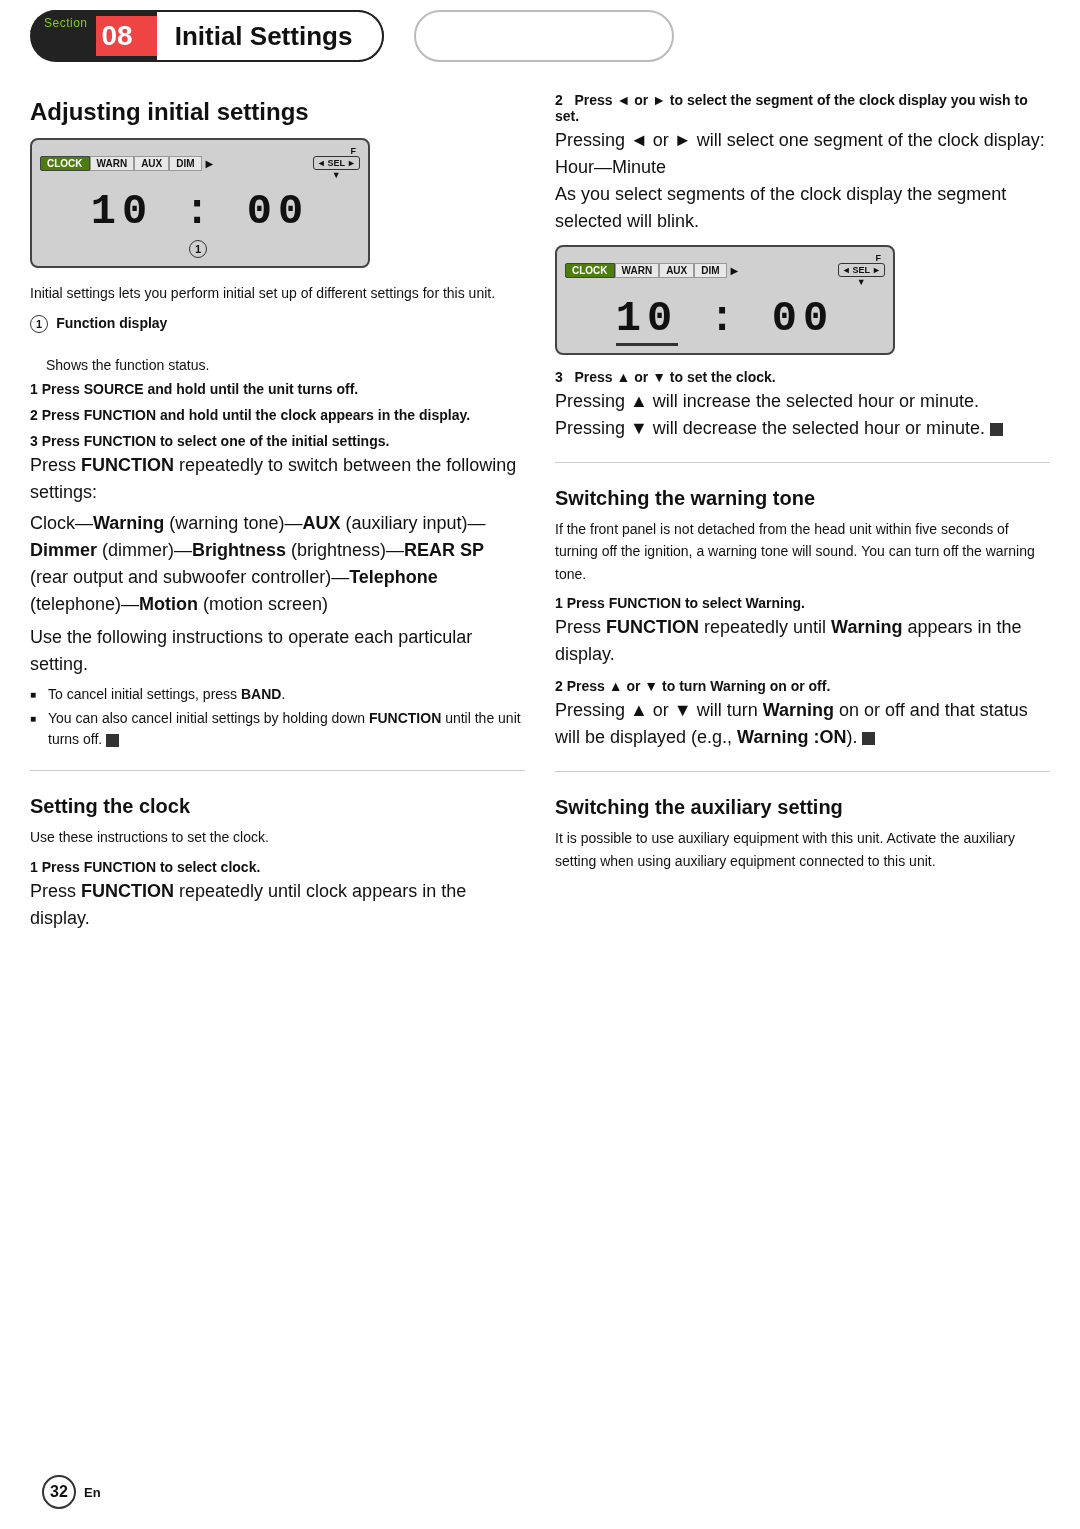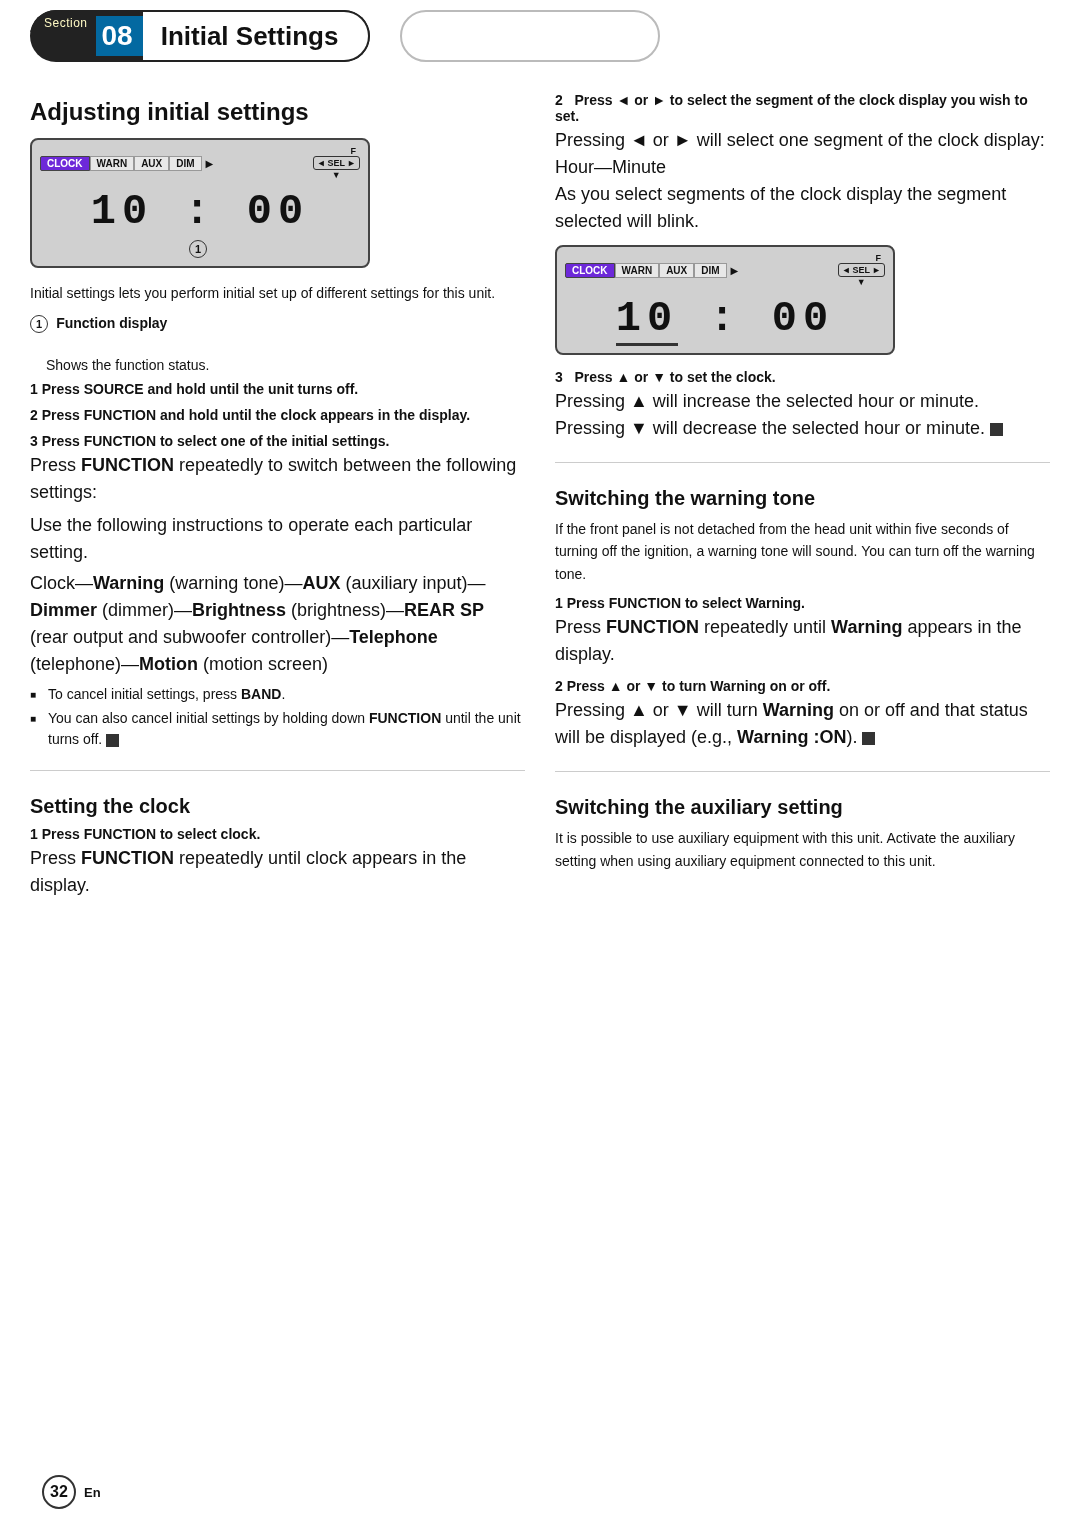--- a/index.html
+++ b/index.html
@@ -25,34 +25,34 @@
       display: flex;
       align-items: center;
       background: #222;
       border-radius: 28px;
       padding: 0;
       overflow: hidden;
       height: 52px;
     }
     .section-label {
       background: #222;
-      color: #fef9c3;
+      color: #84cc16;
       font-size: 12px;
       padding: 4px 8px 2px 14px;
       font-weight: normal;
       letter-spacing: 0.5px;
       align-self: flex-start;
       padding-top: 6px;
     }
     .section-number {
-      background: #0369a1;
+      background: #ef4444;
       color: #fff;
       font-size: 28px;
       font-weight: bold;
-      padding: 4px 10px 4px 6px;
+      padding: 4px 24px 4px 6px;
     }
     .section-title-box {
       background: #fff;
       border: 2.5px solid #222;
       border-left: none;
       border-radius: 0 28px 28px 0;
       padding: 8px 30px 8px 18px;
       font-size: 26px;
       font-weight: bold;
       height: 52px;
@@ -205,21 +205,21 @@
       font-size: 13px;
       font-weight: bold;
     }
 
     .display-top-bar {
       display: flex;
       align-items: center;
       margin-bottom: 2px;
     }
     .disp-tab-clock {
-      background: #6d28d9;
+      background: #4d7c0f;
       color: #fff;
       font-size: 10px;
       font-weight: bold;
       padding: 1px 6px;
       border-radius: 2px 0 0 2px;
       border: 1px solid #444;
     }
     .disp-tab-warn {
       background: #e8e8e8;
       font-size: 10px;
@@ -348,33 +348,34 @@
       </p>
     </div>
 
     <div class="step">
       <p class="step-title">
         <b>3   Press FUNCTION to select one of the initial settings.</b>
       </p>
       <p class="step-body">
         Press <b>FUNCTION</b> repeatedly to switch between the following settings:
       </p>
-      <p class="step-body" style="margin-top:6px;">Use the following instructions to operate each particular setting.</p>
       <p class="step-body" style="margin-top:4px;">
         Clock—<b>Warning</b> (warning tone)—<b>AUX</b> (auxiliary input)—<b>Dimmer</b> (dimmer)—<b>Brightness</b> (brightness)—<b>REAR SP</b> (rear output and subwoofer controller)—<b>Telephone</b> (telephone)—<b>Motion</b> (motion screen)
       </p>
+      <p class="step-body" style="margin-top:6px;">Use the following instructions to operate each particular setting.</p>
       <ul class="bullet-list">
         <li>To cancel initial settings, press <b>BAND</b>.</li>
         <li>You can also cancel initial settings by holding down <b>FUNCTION</b> until the unit turns off. <span class="stop-sym"></span></li>
       </ul>
     </div>
 
     <hr class="section-divider">
 
     <h2 class="sub-section-heading">Setting the clock</h2>
+    <p class="desc-text">Use these instructions to set the clock.</p>
 
     <div class="step">
       <p class="step-title">
         <b>1   Press FUNCTION to select clock.</b>
       </p>
       <p class="step-body">
         Press <b>FUNCTION</b> repeatedly until clock appears in the display.
       </p>
     </div>
 

